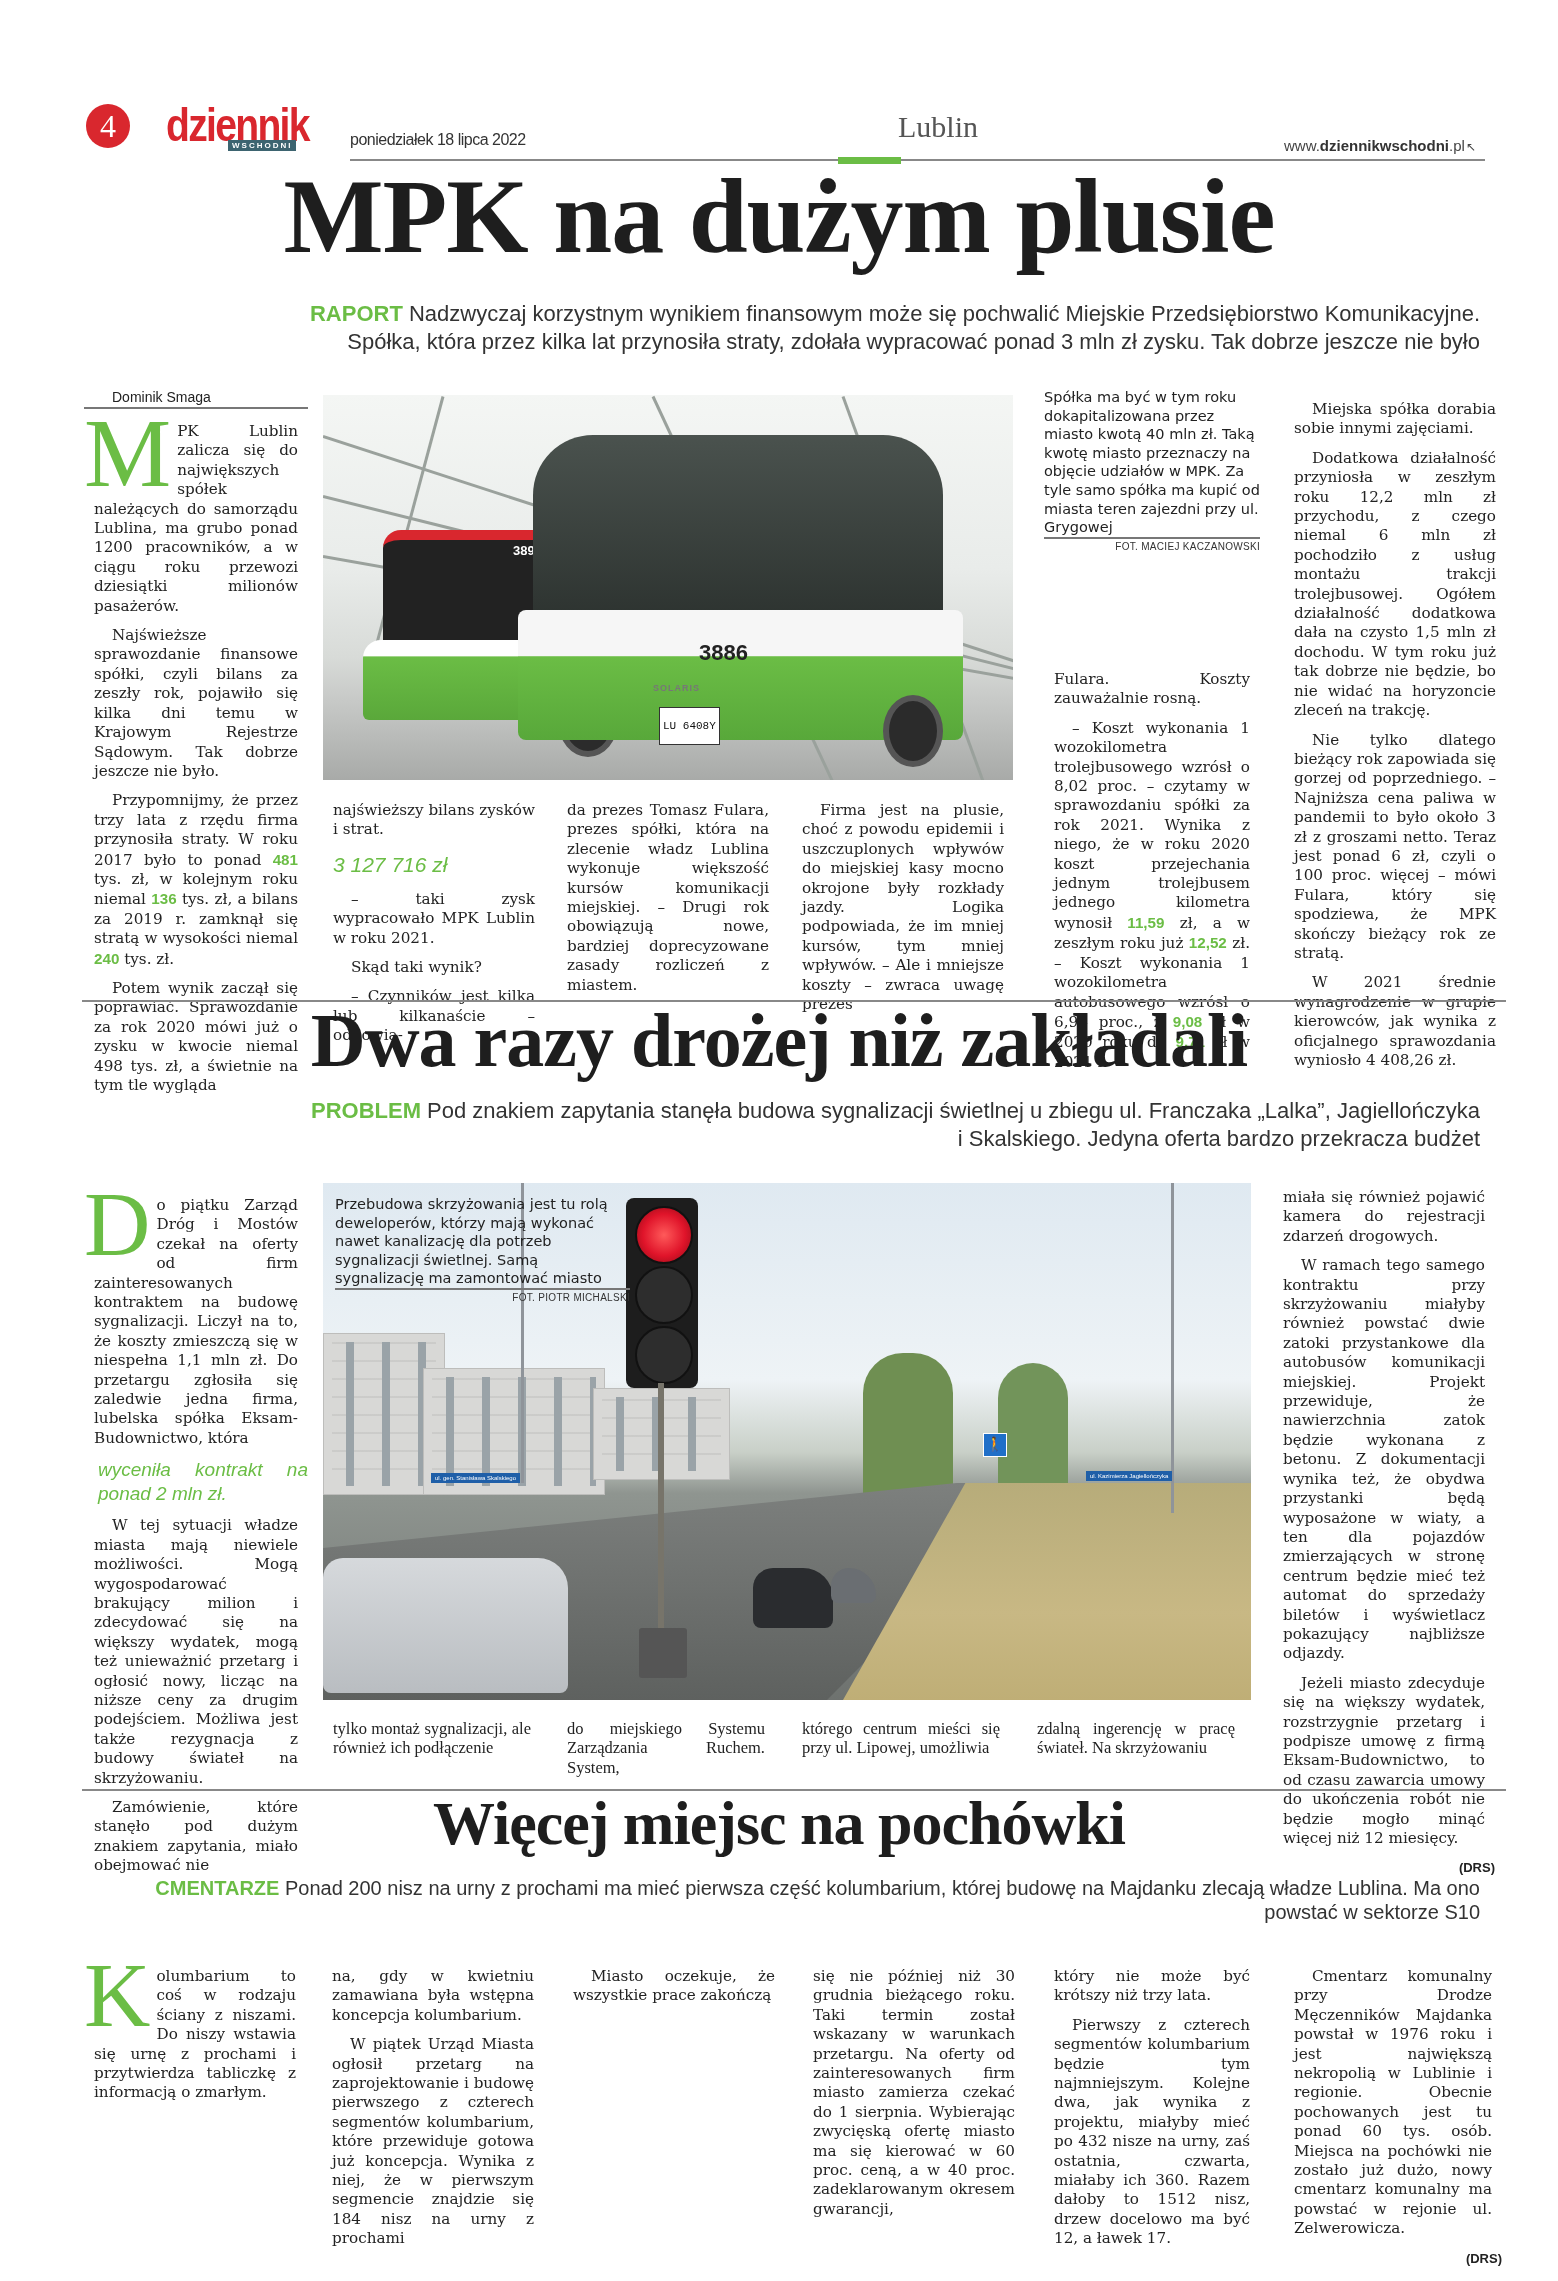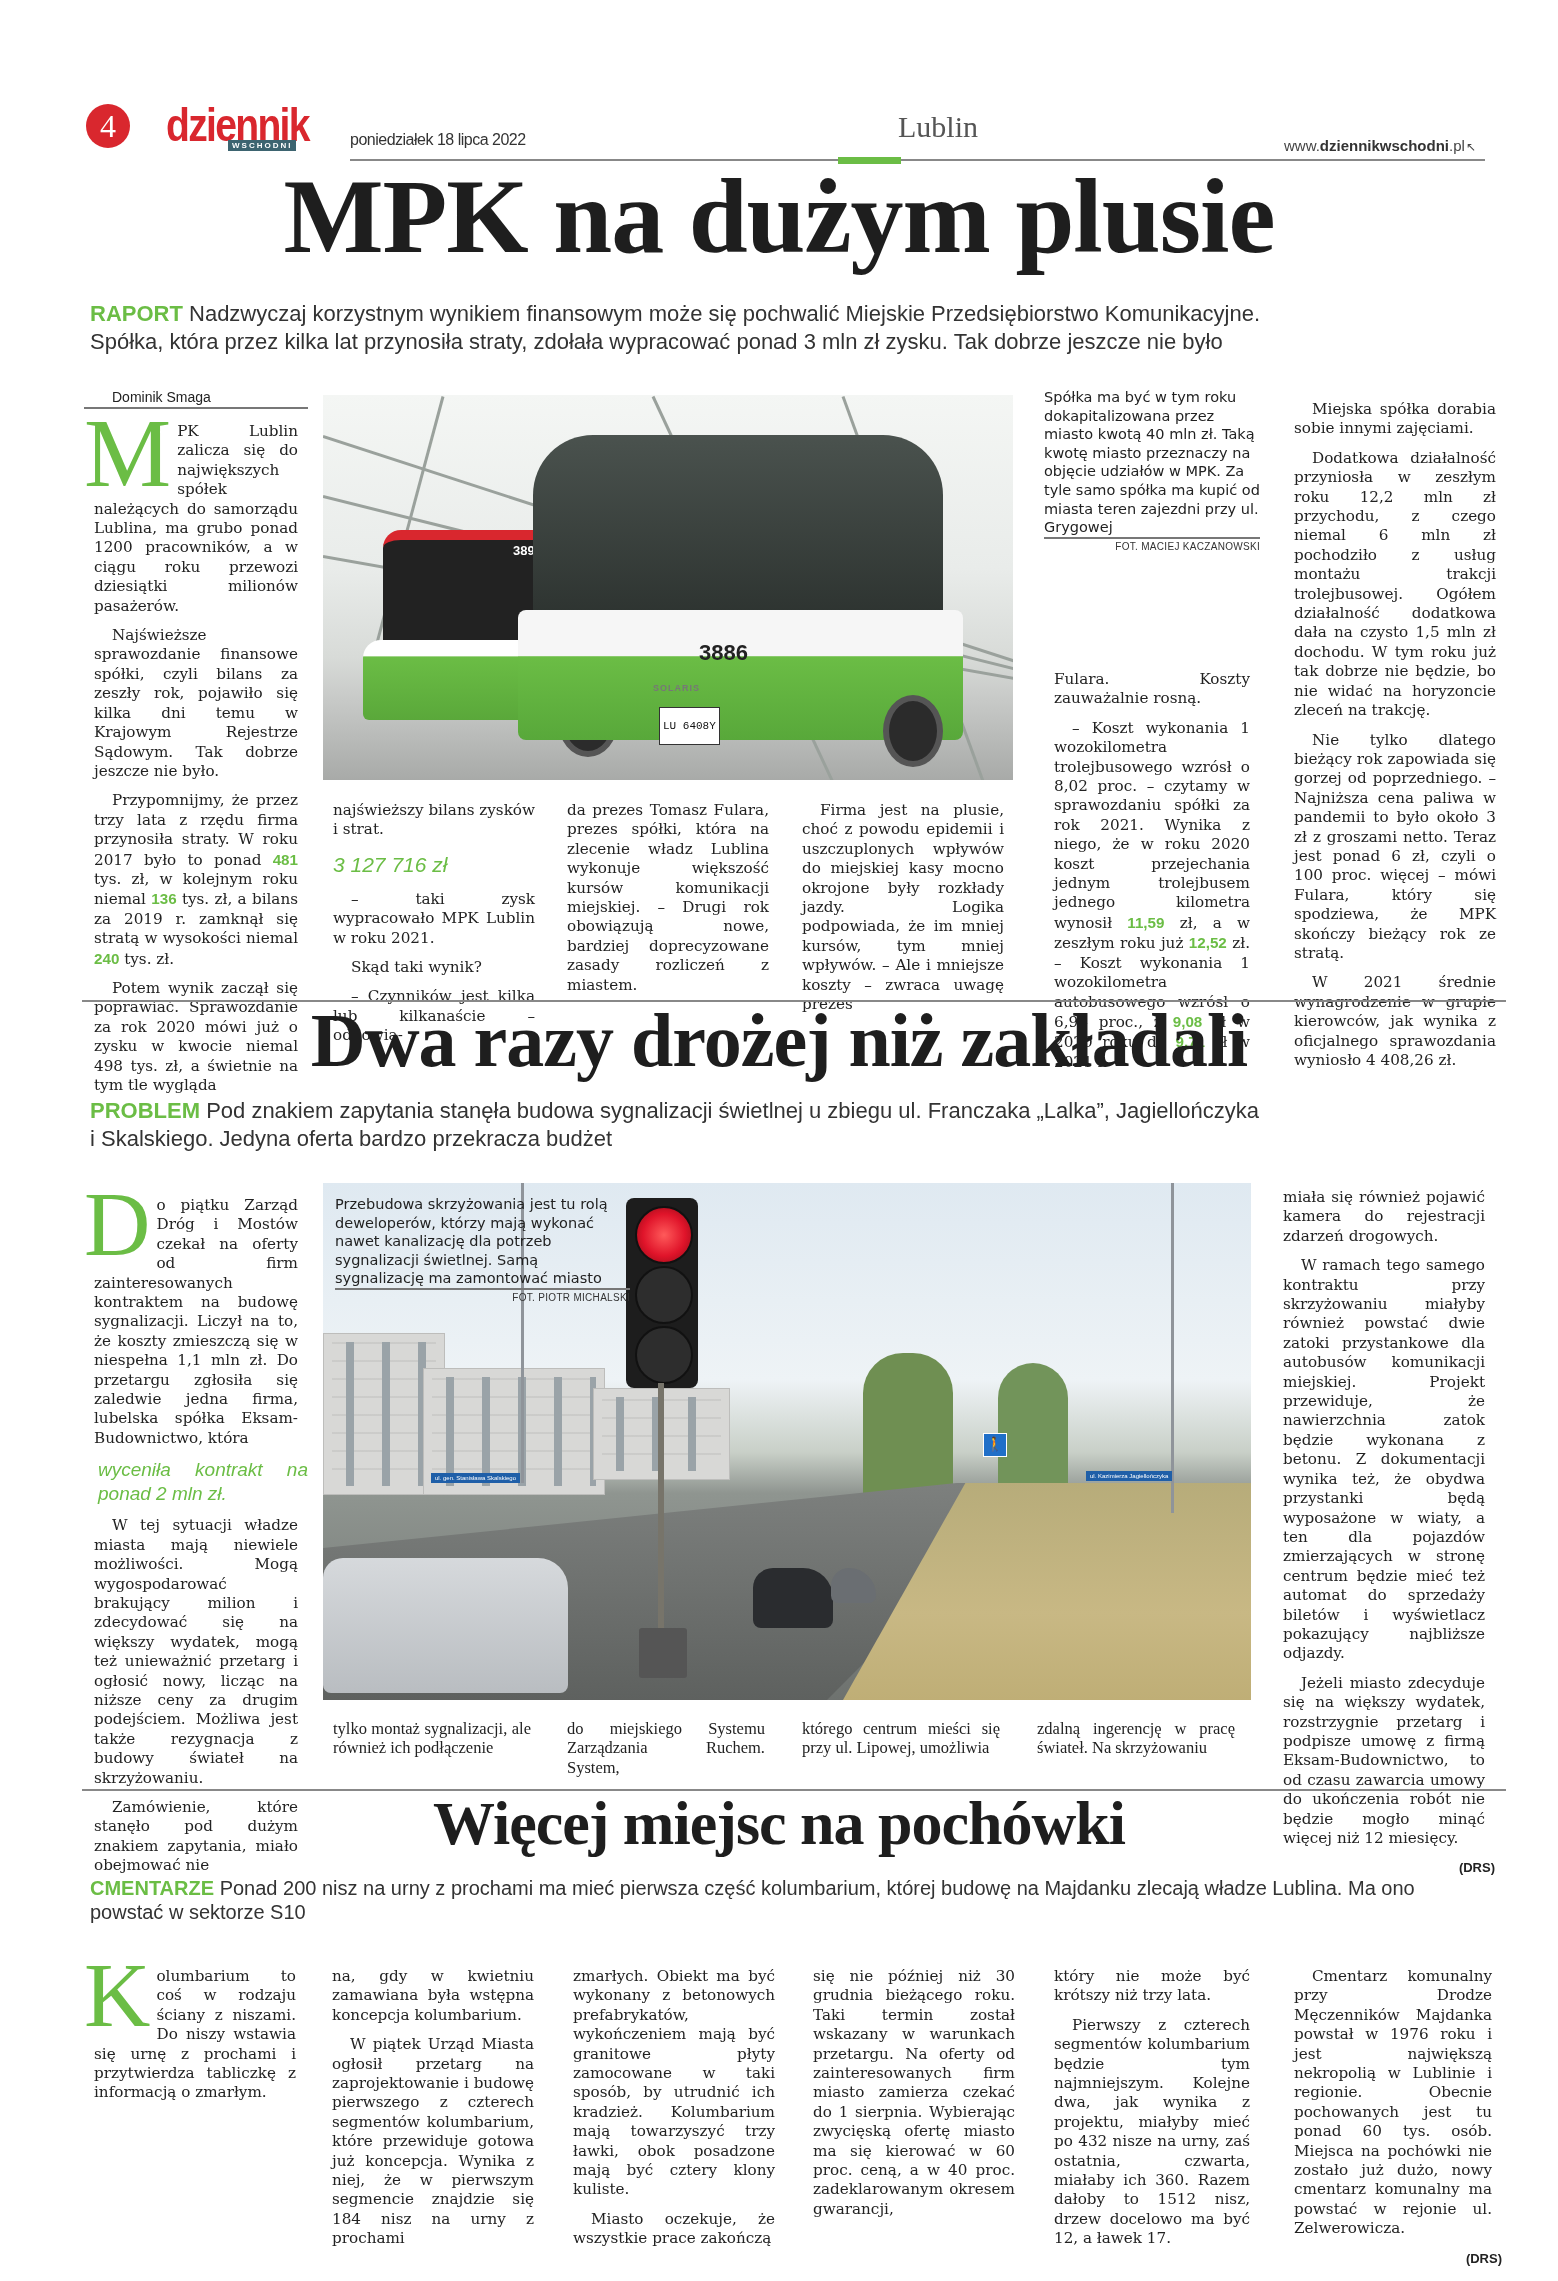--- a/index.html
+++ b/index.html
@@ -19,21 +19,21 @@
   .section { left:858px; top:110px; width:96px; text-align:center; font-family:Liberation Serif, serif; font-size:30px; color:#555;margin-left:32px; }
   .section-bar { left:838px; top:157px; width:63px; height:7px; background:#6bbd45; }
   .url { left:1284px; top:137px; font-family:"Liberation Sans",sans-serif; font-size:15px; color:#444; }
   .url b { color:#333; }
 
   
   .headline { left:0; width:1558px; text-align:center; font-family:"Liberation Serif", serif; font-weight:bold; color:#1e1e1e; }
   .h1 { top:162px; font-size:106px; letter-spacing:-1px; line-height:110px; }
   .h2 { top:1000px; font-size:76px; letter-spacing:-1px; line-height:80px; }
   .h3 { top:1790px; font-size:62px; letter-spacing:-1px; line-height:66px; }
-  .lead { left:90px; width:1390px; text-align:left; font-family:"Liberation Sans",sans-serif; font-size:22px; line-height:28px; color:#333; }
+  .lead { left:90px; width:1390px; text-align:right; font-family:"Liberation Sans",sans-serif; font-size:22px; line-height:28px; color:#333; }
   .lead .kicker { color:#6bbd45; font-weight:bold; }
 
   .rule { height:2px; background:#888; }
 
   
   .col { font-family:"DejaVu Serif", serif; font-size:15.2px; line-height:19.4px; color:#222; text-align:justify; hyphens:manual; }
   .col p { margin:10px; text-indent:18px; }
   .col p.noindent { text-indent:0; }
   .dropcap { float:left; font-family:"Liberation Serif", serif; color:#6bbd45; font-size:98px; line-height:78px; margin:2px 6px 0 0; }
   .byline { left:112px; top:389px; font-family:"Liberation Sans",sans-serif; font-size:14px; color:#222; }
@@ -241,21 +241,20 @@
 
 <div class="abs col" style="left:84px; top:1957px; width:222px;">
   <span class="dropcap" style="font-size:92px;line-height:72px;">K</span>
   <p class="noindent">olumbarium to coś w rodzaju ściany z niszami. Do niszy wstawia się urnę z prochami i przytwierdza tabliczkę z informacją o zmarłym.</p>
 </div>
 <div class="abs col" style="left:322px; top:1957px; width:222px;">
   <p class="noindent">na, gdy w kwietniu zamawiana była wstępna koncepcja kolumbarium.</p>
   <p>W piątek Urząd Miasta ogłosił przetarg na zaprojektowanie i budowę pierwszego z czterech segmentów kolumbarium, które przewiduje gotowa już koncepcja. Wynika z niej, że w pierwszym segmencie znajdzie się 184 nisz na urny z prochami</p>
 </div>
 <div class="abs col" style="left:563px; top:1957px; width:222px;">
-  <p class="noindent">zmarłych. Obiekt ma być wykonany z betonowych prefabrykatów, wykończeniem mają być granitowe płyty zamocowane w taki sposób, by utrudnić ich kradzież. Kolumbarium mają towarzyszyć trzy ławki, obok posadzone mają być cztery klony kuliste.</p>
   <p>Miasto oczekuje, że wszystkie prace zakończą</p>
 </div>
 <div class="abs col" style="left:803px; top:1957px; width:222px;">
   <p class="noindent">się nie później niż 30 grudnia bieżącego roku. Taki termin został wskazany w warunkach przetargu. Na oferty od zainteresowanych firm miasto zamierza czekać do 1 sierpnia. Wybierając zwycięską ofertę miasto ma się kierować w 60 proc. ceną, a w 40 proc. zadeklarowanym okresem gwarancji,</p>
 </div>
 <div class="abs col" style="left:1044px; top:1957px; width:216px;">
   <p class="noindent">który nie może być krótszy niż trzy lata.</p>
   <p>Pierwszy z czterech segmentów kolumbarium będzie tym najmniejszym. Kolejne dwa, jak wynika z projektu, miałyby mieć po 432 nisze na urny, zaś ostatnia, czwarta, miałaby ich 360. Razem dałoby to 1512 nisz, drzew docelowo ma być 12, a ławek 17.</p>
 </div>
 <div class="abs col" style="left:1284px; top:1957px; width:218px;">

